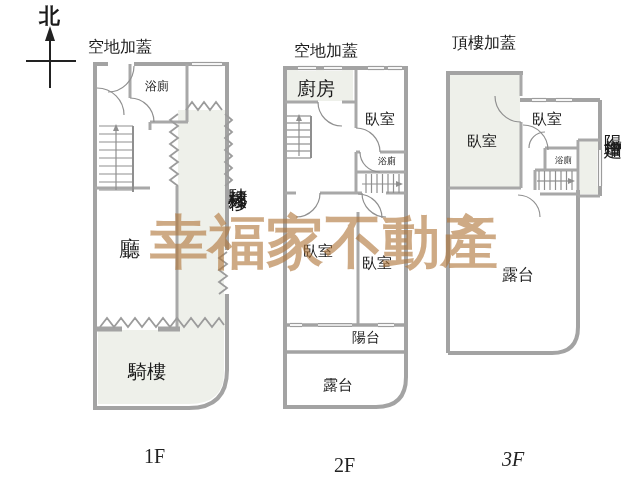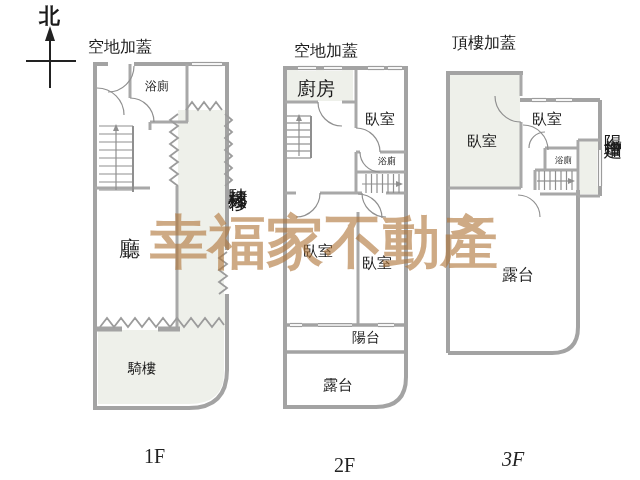--- a/index.html
+++ b/index.html
@@ -239,21 +239,21 @@
     </g>
   </svg>
 
   <div class="lbl" style="left:39px;top:5px;font-size:21px;font-weight:bold;">北</div>
 
   <div id="watermark">幸福家不動產</div>
 
   <div class="lbl ann" style="left:88px;top:39px;">空地加蓋</div>
   <div class="lbl" style="left:145px;top:80px;font-size:12px;">浴廁</div>
   <div class="lbl" style="left:119px;top:238px;font-size:21px;">廳</div>
-  <div class="lbl" style="left:128px;top:362px;font-size:14px;">騎樓</div>
+  <div class="lbl" style="left:128px;top:362px;font-size:19px;">騎樓</div>
   <div class="lbl vlbl" style="left:228px;top:172px;font-size:19px;">騎樓外移</div>
   <div class="lbl floorlbl" style="left:144px;top:446px;">1F</div>
 
   <div class="lbl ann" style="left:294px;top:43px;">空地加蓋</div>
   <div class="lbl" style="left:297px;top:79px;font-size:19px;">廚房</div>
   <div class="lbl" style="left:365px;top:112px;font-size:15px;">臥室</div>
   <div class="lbl" style="left:378px;top:157px;font-size:9px;">浴廁</div>
   <div class="lbl" style="left:303px;top:244px;font-size:15px;">臥室</div>
   <div class="lbl" style="left:362px;top:256px;font-size:15px;">臥室</div>
   <div class="lbl" style="left:332px;top:331px;font-size:14px;margin-left:20px;">陽台</div>

